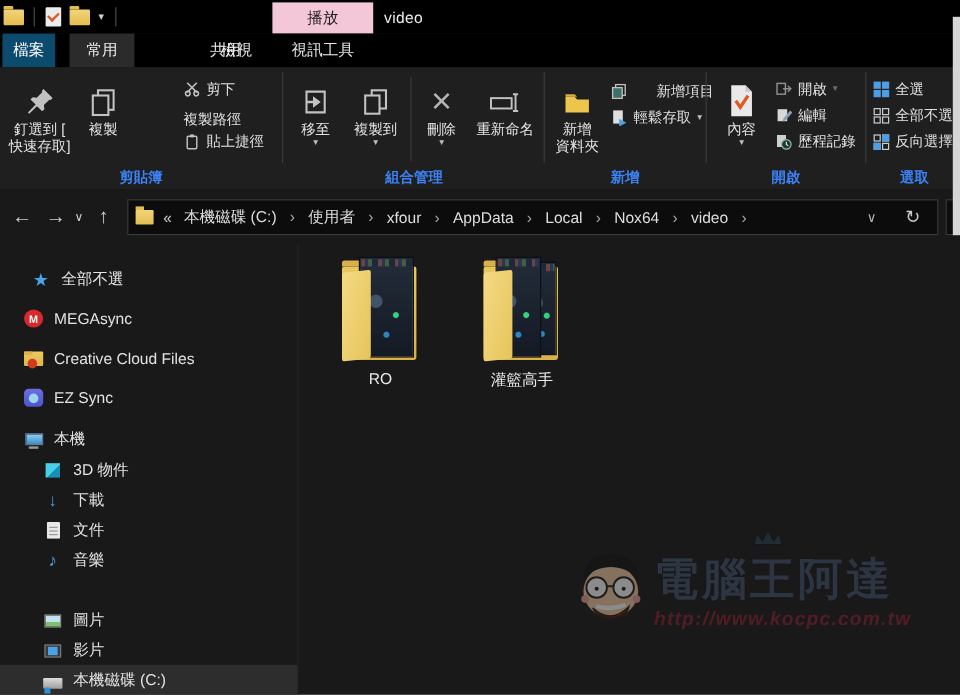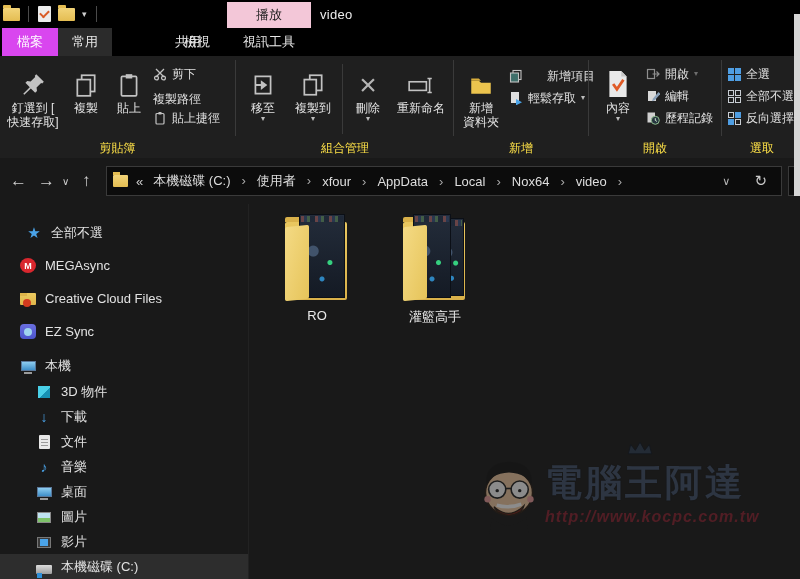--- a/index.html
+++ b/index.html
@@ -13,30 +13,30 @@
   .qat-folder::before{content:"";position:absolute;left:0;top:-3px;width:8px;height:3px;background:#e4bd52;border-radius:1px 1px 0 0;}
   .qat-props{width:13px;height:16px;background:#ececec;border-radius:1px;position:relative;margin:0 4px;}
   .qat-props::after{content:"";position:absolute;left:2px;top:4px;width:7px;height:4px;border-left:2px solid #d95b26;border-bottom:2px solid #d95b26;transform:rotate(-45deg);}
   .qat-dd{color:#cfcfcf;font-size:9px;margin:0 4px;}
   .ctx-tab-header{position:absolute;left:227px;top:2px;width:84px;height:26px;background:#f3c7d8;color:#1d1d1d;font-size:13px;display:flex;align-items:center;justify-content:center;}
   .win-title{position:absolute;left:320px;top:0;height:28px;display:flex;align-items:center;color:#ececec;font-size:13px;letter-spacing:.3px;}
 
   
   .tabrow{position:absolute;left:0;top:28px;width:800px;height:28px;background:#000;}
   .tab{position:absolute;top:0;height:28px;display:flex;align-items:center;justify-content:center;color:#e8e8e8;font-size:13px;cursor:default;}
-  .tab-file{left:2px;width:56px;background:#d946ef;color:#fff;}
+  .tab-file{left:2px;width:44px;background:#0c4a6e;color:#fff;}
   .tab-home{left:58px;width:54px;background:#2b2b2b;}
   .tab-share{left:112px;width:56px;margin-left:48px;}
   .tab-view{left:168px;width:58px;}
   .tab-video{left:227px;width:84px;}
 
   
   .ribbon{position:absolute;left:0;top:56px;width:800px;height:102px;background:#1f1f1f;border-bottom:1px solid #101010;}
   .rdiv{position:absolute;top:4px;width:1px;height:76px;background:#3a3a3a;}
-  .glabel{position:absolute;top:84px;height:16px;color:#fde047;font-size:12px;text-align:center;}
+  .glabel{position:absolute;top:84px;height:16px;color:#3b82f6;font-size:12px;text-align:center;font-weight:bold;}
   .rbtn-lg{position:absolute;top:4px;height:78px;display:flex;flex-direction:column;align-items:center;color:#e4e4e4;font-size:12px;line-height:14px;text-align:center;}
   .rbtn-lg .big{height:34px;display:flex;align-items:flex-end;justify-content:center;margin-top:4px;}
   .rbtn-lg .lab{margin-top:3px;}
   .rbtn-sm{position:absolute;height:20px;display:flex;align-items:center;gap:5px;color:#e0e0e0;font-size:12px;white-space:nowrap;}
   .dd{font-size:8px;color:#bdbdbd;line-height:8px;}
   .dd-dim{color:#6d6d6d;}
   .xglyph{font-size:30px;color:#b5b5b5;line-height:26px;font-weight:300;}
   .grid{width:13px;height:13px;flex:0 0 13px;background-repeat:no-repeat;}
   .grid-all{background-image:linear-gradient(#4f9ee3,#4f9ee3),linear-gradient(#4f9ee3,#4f9ee3),linear-gradient(#4f9ee3,#4f9ee3),linear-gradient(#4f9ee3,#4f9ee3);background-size:6px 6px;background-position:0 0,7px 0,0 7px,7px 7px;}
   .grid-none{background-image:linear-gradient(#1f1f1f,#1f1f1f),linear-gradient(#1f1f1f,#1f1f1f),linear-gradient(#1f1f1f,#1f1f1f),linear-gradient(#1f1f1f,#1f1f1f),linear-gradient(#c8cdd3,#c8cdd3),linear-gradient(#c8cdd3,#c8cdd3),linear-gradient(#c8cdd3,#c8cdd3),linear-gradient(#c8cdd3,#c8cdd3);background-size:4px 4px,4px 4px,4px 4px,4px 4px,6px 6px,6px 6px,6px 6px,6px 6px;background-position:1px 1px,8px 1px,1px 8px,8px 8px,0 0,7px 0,0 7px,7px 7px;}
@@ -143,29 +143,20 @@
     </div>
     <div class="rbtn-lg" style="left:64px;width:44px;">
       <div class="big">
         <svg width="26" height="26" viewBox="0 0 24 24" fill="none" stroke="#c2c2c2" stroke-width="1.6">
             <rect x="8" y="3" width="12" height="15"></rect>
             <rect x="4" y="7" width="12" height="15" fill="#1f1f1f"></rect>
           </svg>
       </div>
       <div class="lab">複製</div>
     </div>
-    <div class="rbtn-lg" style="left:108px;width:42px;">
-      <div class="big">
-        <svg width="26" height="26" viewBox="0 0 24 24">
-            <rect x="5" y="4" width="14" height="18" rx="1" fill="none" stroke="#c2c2c2" stroke-width="1.6"></rect>
-            <rect x="9" y="2" width="6" height="4" fill="#c2c2c2"></rect>
-          </svg>
-      </div>
-      <div class="lab">貼上</div>
-    </div>
     <div class="rbtn-sm" style="left:153px;top:8px;">
       <svg width="14" height="14" viewBox="0 0 14 14">
           <g stroke="#c2c2c2" stroke-width="1.3" fill="none">
             <path d="M3 2l8 8M11 2L3 10"></path>
             <circle cx="3.5" cy="11" r="1.9"></circle>
             <circle cx="10.5" cy="11" r="1.9"></circle>
           </g>
         </svg>
       <span>剪下</span>
     </div>
@@ -375,26 +366,20 @@
       <div class="side-item" style="top:225px;padding-left:36px;">
         <span class="si">
             <span class="si-doc"></span>
           </span>
         <span>文件</span>
       </div>
       <div class="side-item" style="top:250px;padding-left:36px;">
         <span class="si si-music">♪</span>
         <span>音樂</span>
       </div>
-      <div class="side-item" style="top:275px;padding-left:36px;">
-        <span class="si si-desk">
-            <span class="scr"></span>
-          </span>
-        <span>桌面</span>
-      </div>
       <div class="side-item" style="top:300px;padding-left:36px;">
         <span class="si">
             <span class="si-pic"></span>
           </span>
         <span>圖片</span>
       </div>
       <div class="side-item" style="top:325px;padding-left:36px;">
         <span class="si">
             <span class="si-vid"></span>
           </span>

